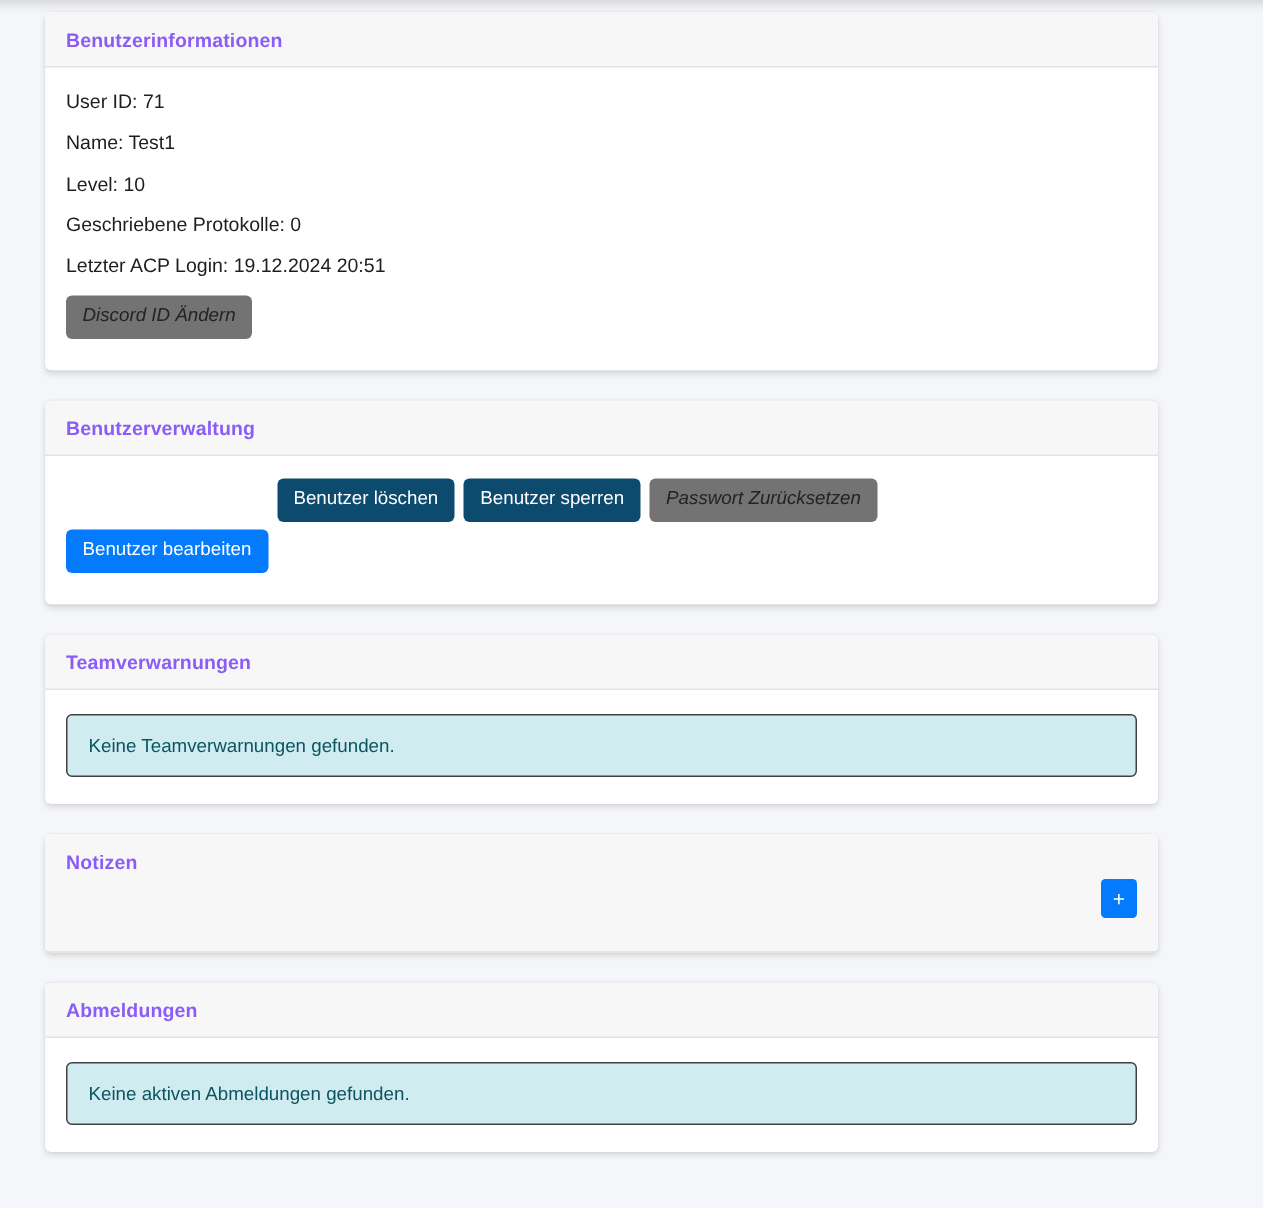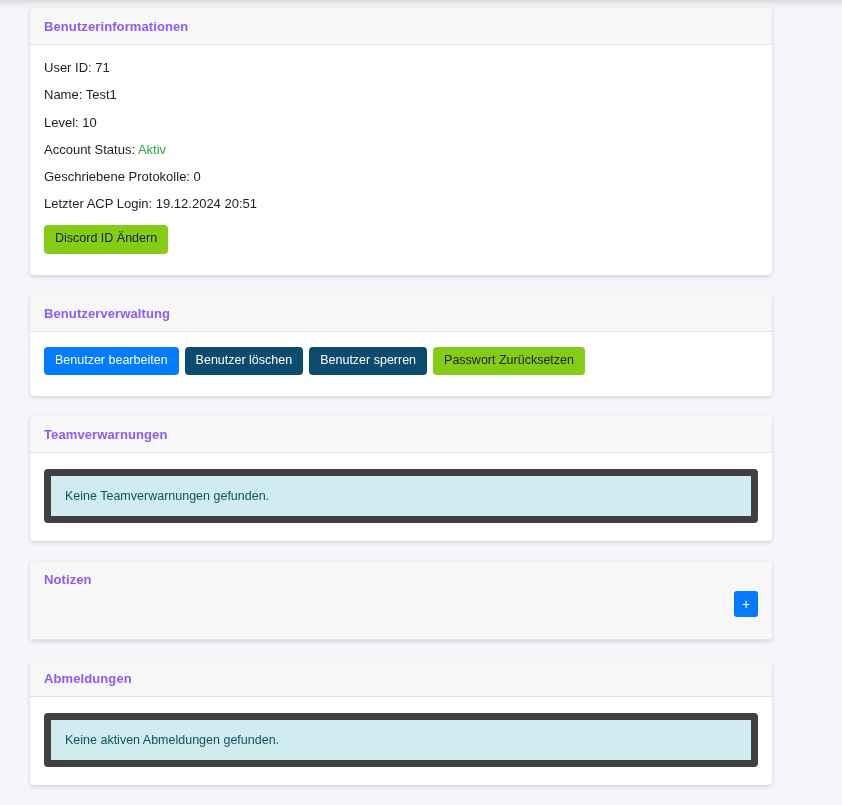--- a/index.html
+++ b/index.html
@@ -76,43 +76,43 @@
     border: none;
     border-radius: 4px;
     padding: 7px 11px 8px 11px;
     font-size: 12.5px;
     font-family: "Liberation Sans", sans-serif;
     line-height: 1.1;
     cursor: pointer;
     margin: 0 6px 7px 0;
     vertical-align: top;
   }
-  .btn-primary { background: #037bfc; color: #ffffff; }
+  .btn-primary { background: #037bfc; color: #ffffff; margin-top: 34px; }
   .btn-danger  { background: #0c4a6e; color: #ffffff; }
-  .btn-warning { background: #84cc16; color: #232323; }
+  .btn-warning { background: #737373; color: #232323; font-style: italic; }
   .btn-sq-add {
     background: #037bfc;
     color: #ffffff;
     border: none;
     border-radius: 3px;
     width: 24px;
     height: 26px;
     font-size: 14px;
     line-height: 1;
     cursor: pointer;
     padding: 0;
     display: flex;
     align-items: center;
     justify-content: center;
   }
   .btn-row { margin-top: 1px; }
   
   .alert-info {
     background: #d1ecf1;
-    border: 7px solid #404040;
+    border: 1px solid #404040;
     border-radius: 4px;
     color: #0c5460;
     padding: 13px 14px;
     font-size: 12.5px;
     margin: 2px 0 4px 0;
   }
 </style>
 </head>
 <body>
 
@@ -121,21 +121,20 @@
 <div class="page">
 
   <div class="card">
     <div class="card-header">
       <span class="card-title">Benutzerinformationen</span>
     </div>
     <div class="card-body">
       <div class="info-row">User ID: 71</div>
       <div class="info-row">Name: Test1</div>
       <div class="info-row">Level: 10</div>
-      <div class="info-row"><span>Account Status: </span><span class="status-active">Aktiv</span></div>
       <div class="info-row">Geschriebene Protokolle: 0</div>
       <div class="info-row">Letzter ACP Login: 19.12.2024 20:51</div>
       <button class="btn btn-warning">Discord ID Ändern</button>
     </div>
   </div>
 
   <div class="card">
     <div class="card-header">
       <span class="card-title">Benutzerverwaltung</span>
     </div>

